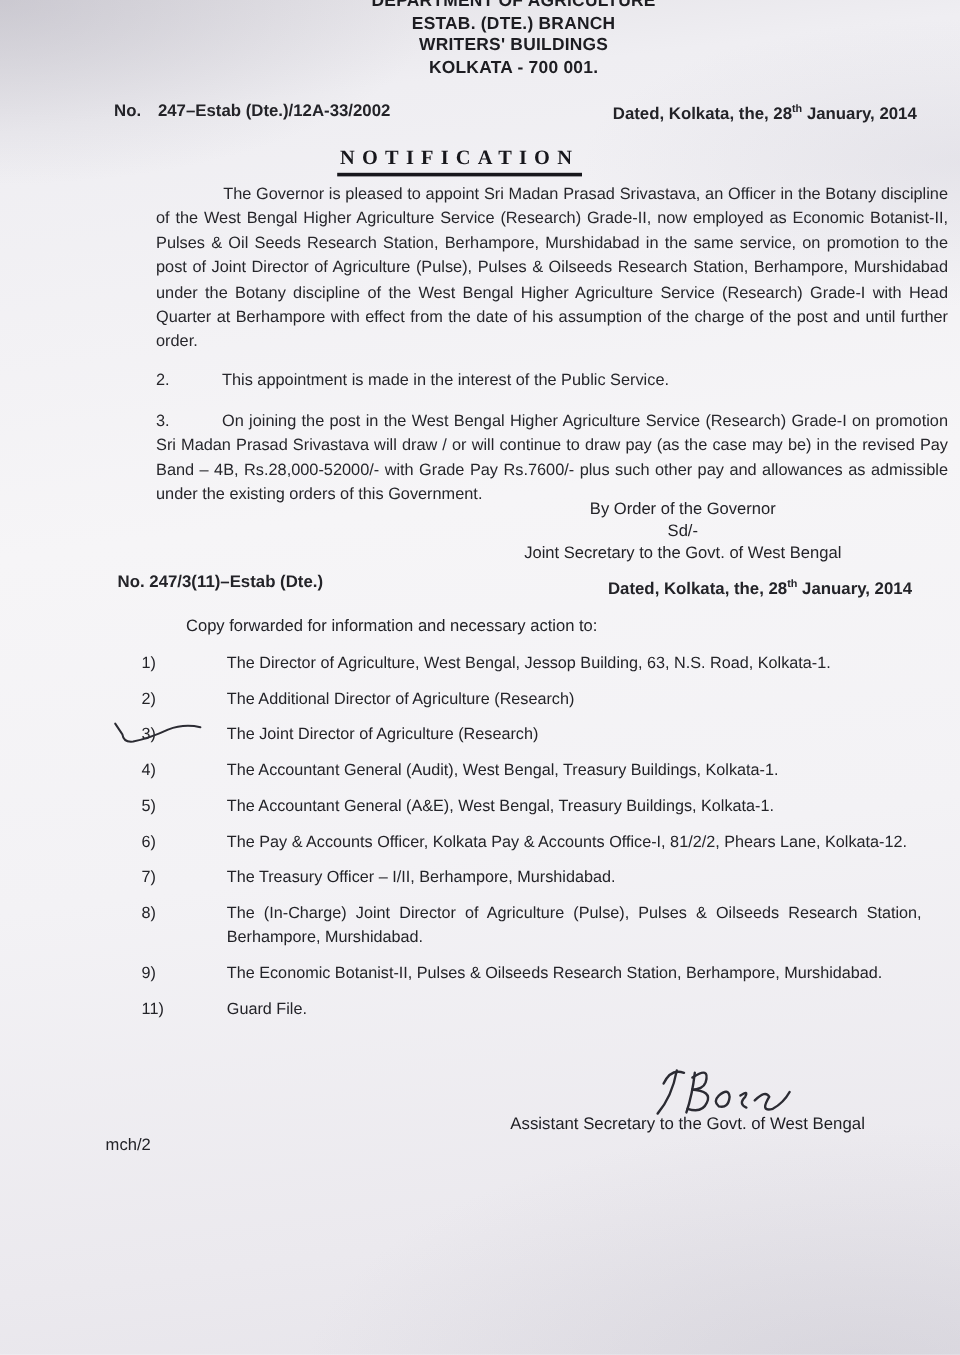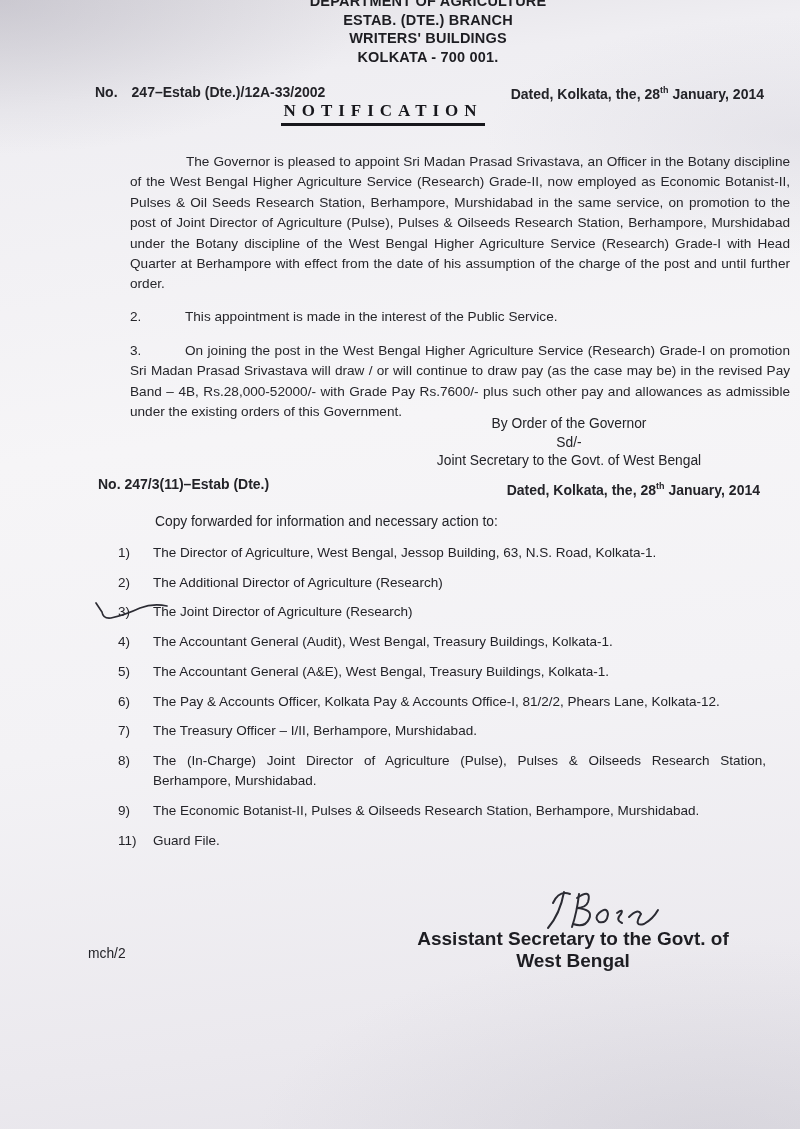--- a/index.html
+++ b/index.html
@@ -17,42 +17,42 @@
   }
   .hdr{
     position:absolute; top:-8px; left:56px; right:0;
     text-align:center; font-weight:bold; font-size:14.5px; line-height:18.5px;
     color:#1d1d22; letter-spacing:0.2px;
   }
   .refrow1{position:absolute; top:84px; left:95px; right:36px; font-weight:bold; font-size:14px;}
   .refrow1 .no-lab{margin-right:14px;margin-top:15px;}
   .date-right{position:absolute; right:0; top:2px; font-weight:bold; font-size:14px; white-space:nowrap;}
   sup{font-size:9px; vertical-align:super; line-height:0;}
-  .title-wrap{position:absolute; top:101px; left:0; width:716px; text-align:center;}
+  .title-wrap{position:absolute; top:122px; left:0; width:716px; text-align:center;}
   .title{
     display:inline-block; margin-left:50px;
     font-family:"Liberation Serif", serif; font-weight:bold; font-size:17px;
     letter-spacing:6px; color:#17171c;
     border-bottom:3px solid #17171c; padding:0 2px 2px 2px;
   }
   .body-col{position:absolute; left:98px; width:660px;margin-left:32px;}
   .para{font-size:13.6px; line-height:20.4px; text-align:justify; margin:0; color:#26262b;}
   .indent1{text-indent:56px;}
   .pnum{display:inline-block; width:55px; text-indent:0;}
   .byorder{position:absolute; top:415px; right:78px; width:306px; text-align:center; font-size:13.8px; line-height:18.5px;}
   .byorder .bold{font-weight:normal;}
   .refrow2{position:absolute; top:476px; left:98px; right:40px; font-weight:bold; font-size:14px;}
   .copyline{position:absolute; top:514px; left:155px; font-size:13.8px;}
   .recips{position:absolute; top:543px; left:118px; width:650px;}
   .rrow{display:flex; margin-bottom:9.5px; font-size:13.5px; line-height:20.2px;}
   .rnum{flex:0 0 35px;}
-  .rtext{width:613px; text-align:justify;}
+  .rtext{width:613px; text-align:justify;margin-left:36px;}
   .tickmark{position:absolute; left:93px; top:598px; width:78px; height:26px;}
   .signature{position:absolute; left:541px; top:886px; width:120px; height:50px;}
-  .asst{position:absolute; top:928px; right:62px; width:330px; text-align:center; font-weight:bold; font-size:19px; color:#1d1d22;}
+  .asst{position:absolute; top:928px; right:62px; width:330px; text-align:center; font-weight:normal; font-size:14px; color:#1d1d22;}
   .mch{position:absolute; top:946px; left:88px; font-size:13.8px;}
   svg path{fill:none; stroke:#2b2b33; stroke-linecap:round;}
 </style>
 </head>
 <body>
 
 <div class="page">
 
   <div class="hdr">
     <div>DEPARTMENT OF AGRICULTURE</div>

